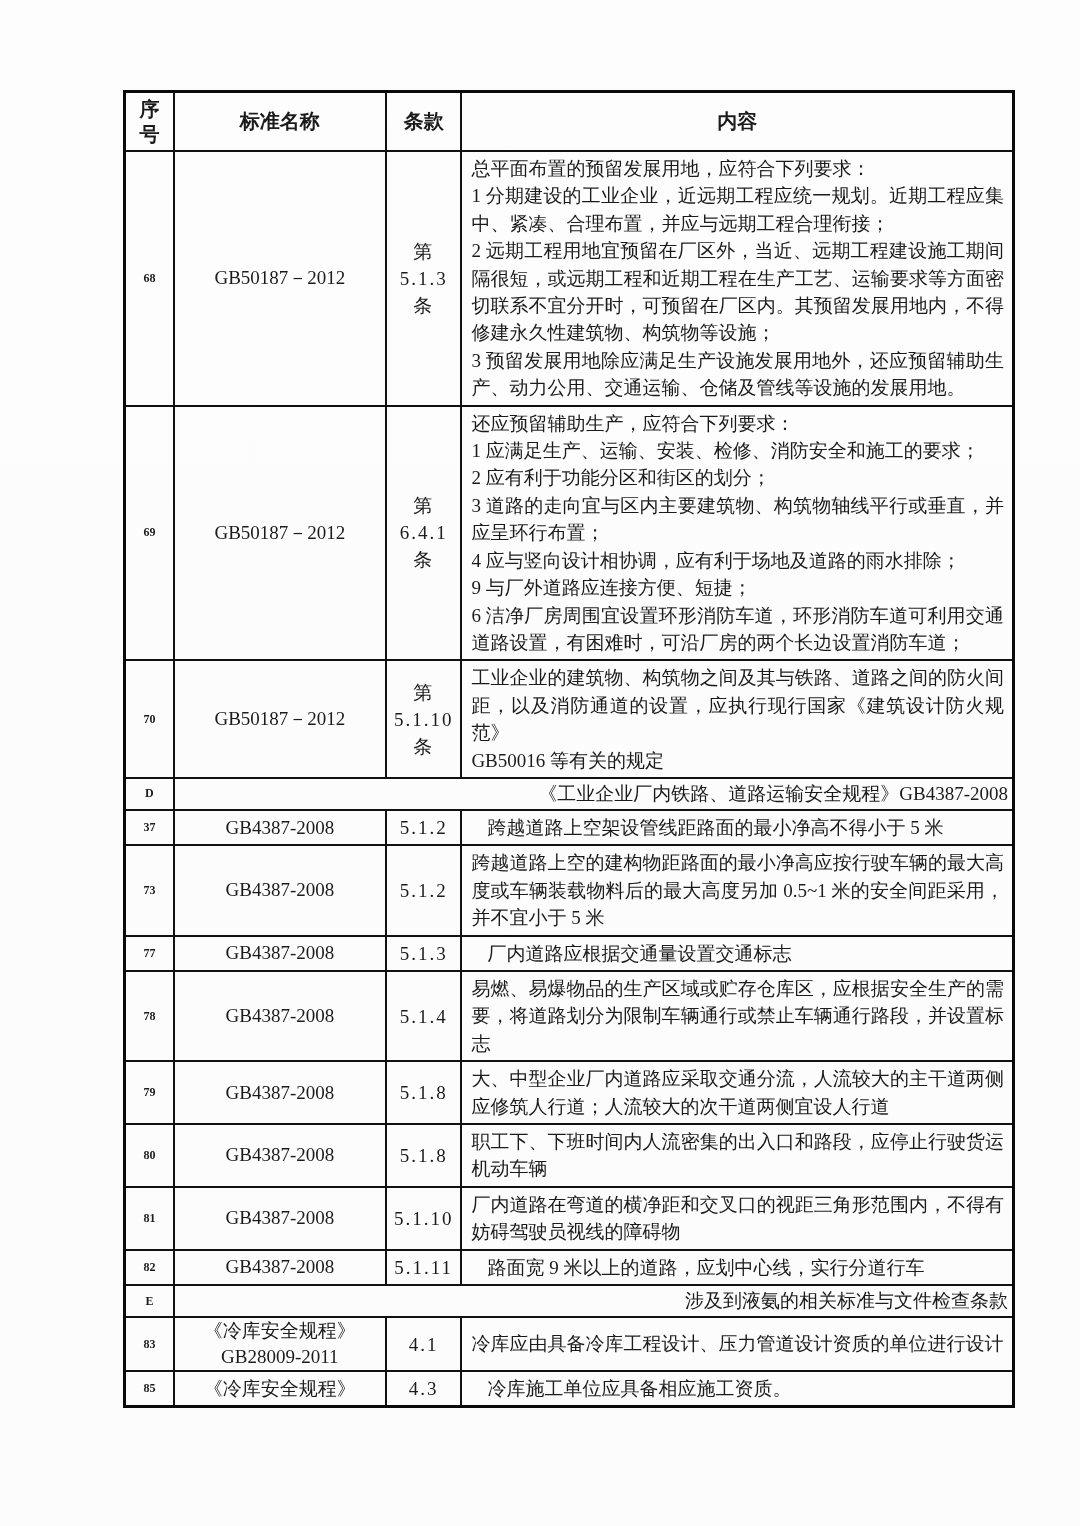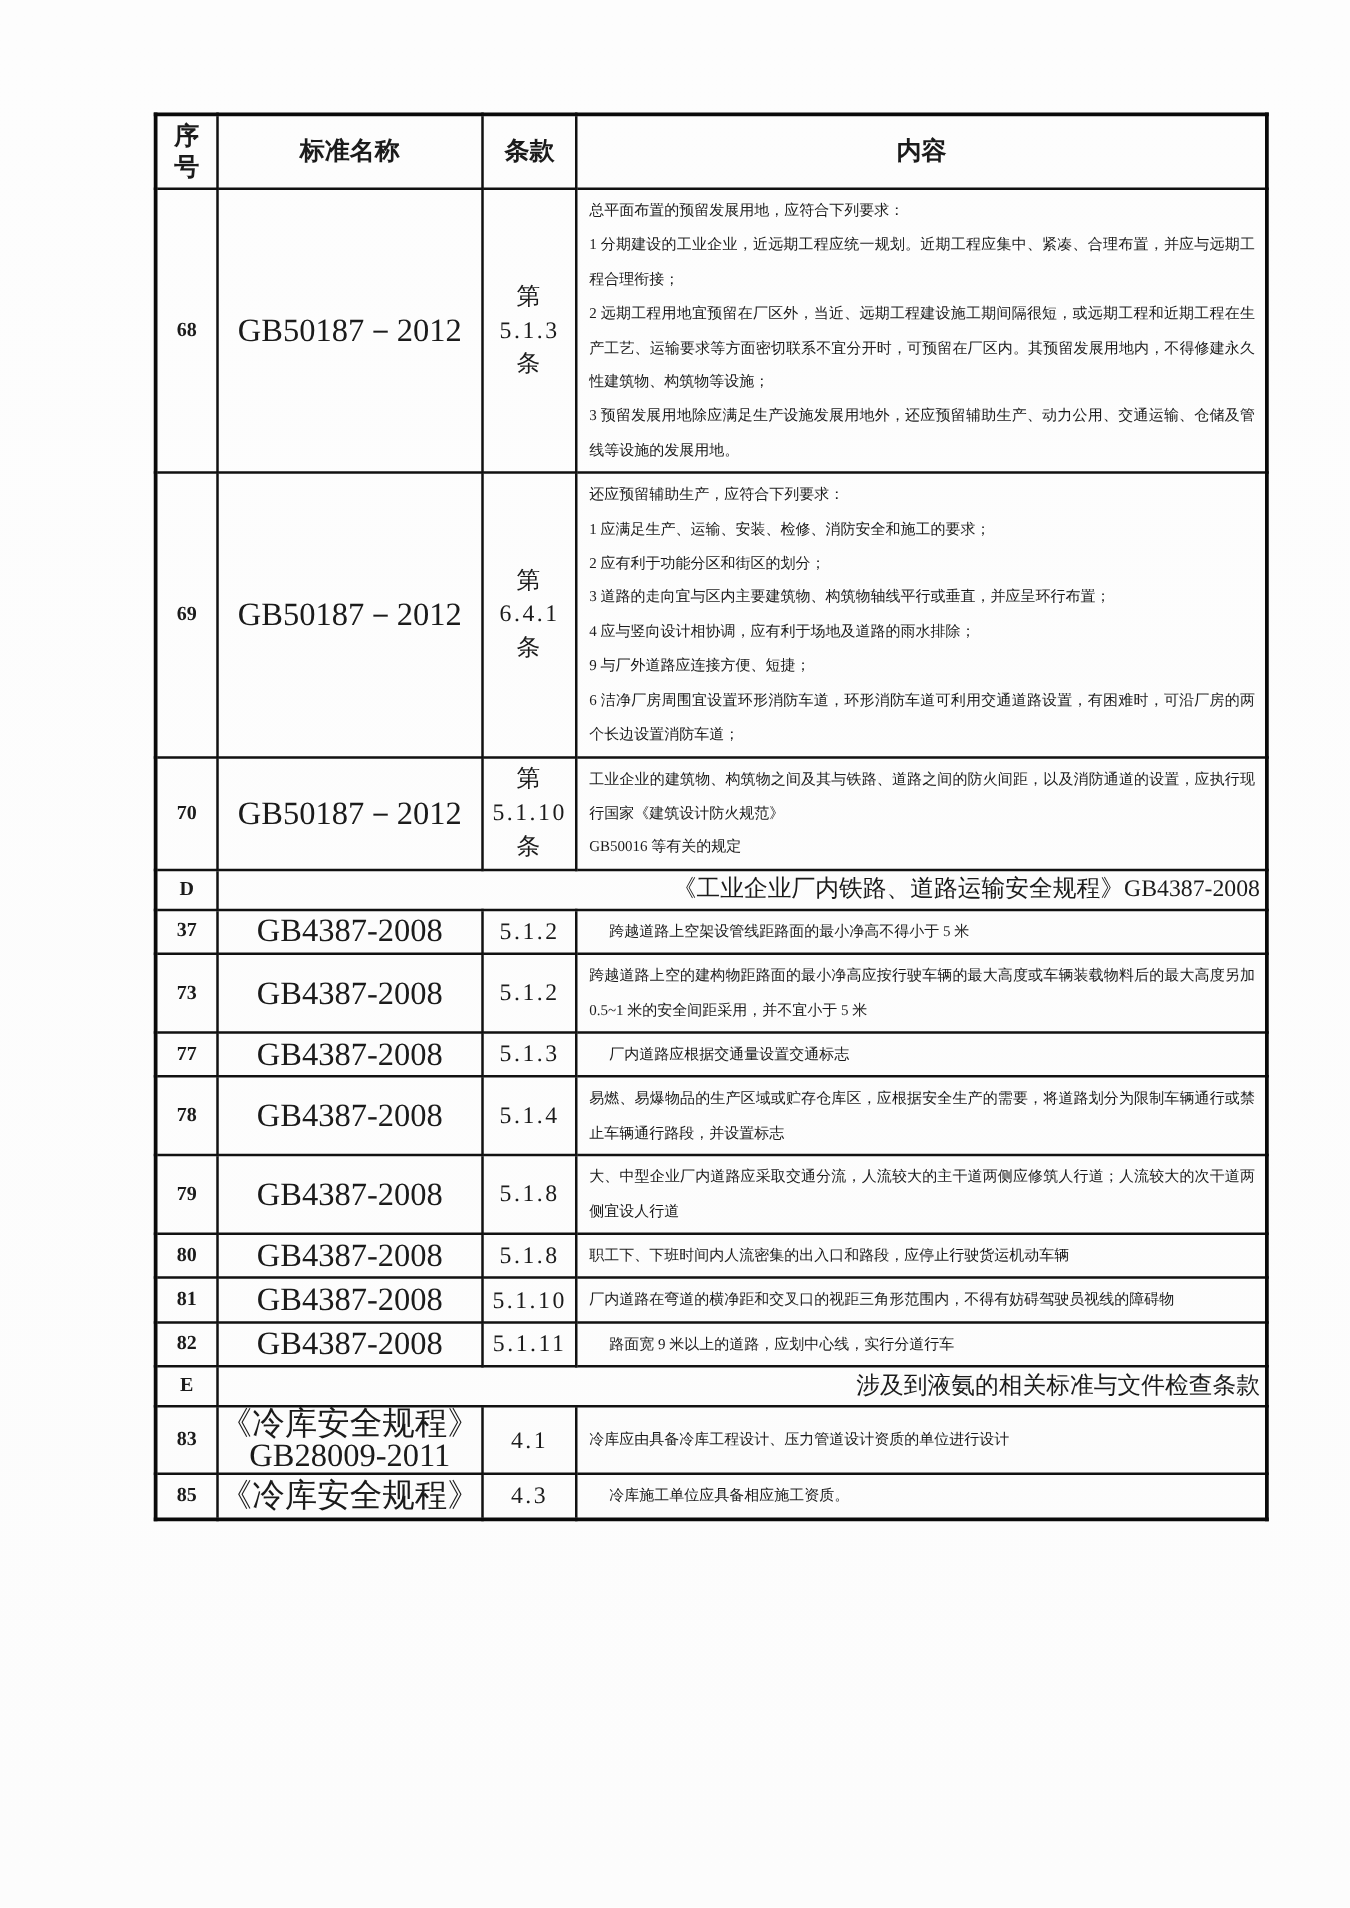--- a/index.html
+++ b/index.html
@@ -44,41 +44,41 @@
     line-height: 25px;
     text-align: center;
     height: 53px;
     padding: 2px;
   }
   .hdr-no div { line-height: 25px; }
   
   td.c-no {
     text-align: center;
     font-weight: bold;
-    font-size: 16px;
+    font-size: 12px;
     padding: 2px;
   }
   
   td.c-name {
     text-align: center;
-    font-size: 26px;
+    font-size: 19px;
     line-height: 26px;
     padding: 0;
   }
   
   td.c-clause {
     text-align: center;
     font-size: 19px;
     line-height: 27px;
     letter-spacing: 2px;
     padding: 2px;
   }
   
   td.c-content {
-    font-size: 12px;
+    font-size: 19px;
     line-height: 27.4px;
     padding: 3px 8px 3px 9px;
     text-align: left;
     margin-top: 36px;
   }
   td.c-content .p {
     text-align: justify;
     text-justify: inter-character;
   }
   td.c-content .p.center {

